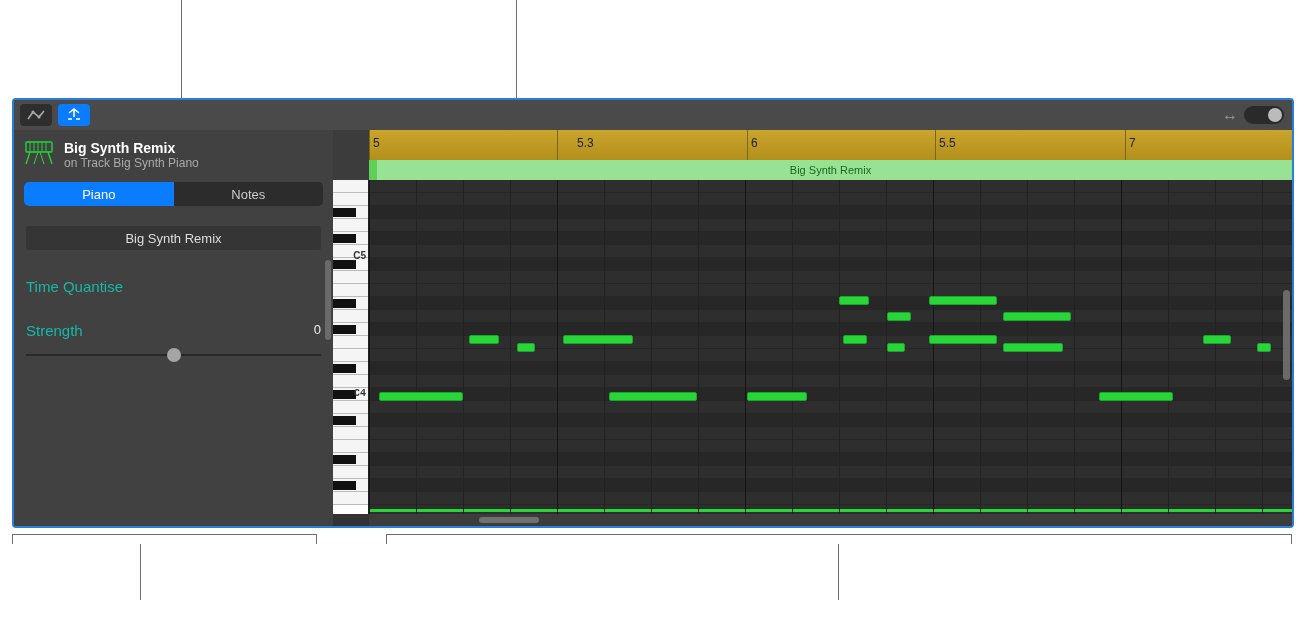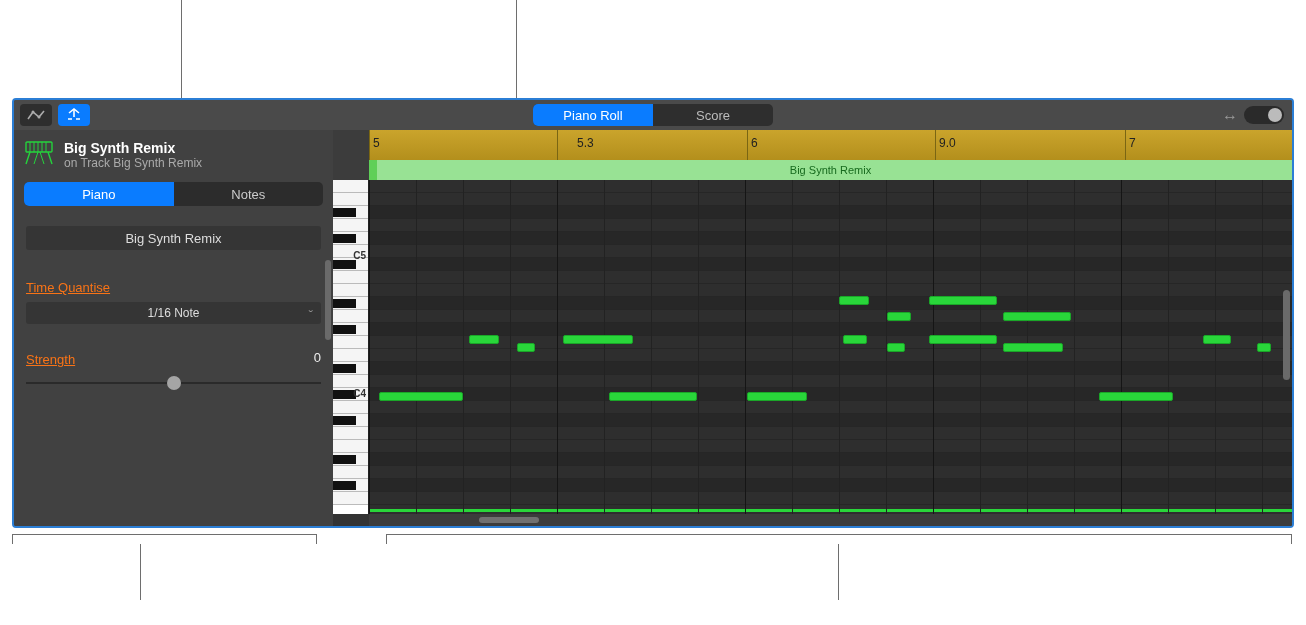--- a/index.html
+++ b/index.html
@@ -72,21 +72,21 @@
     flex: 1; display: flex; align-items: center; justify-content: center;
     color: #ccc; font-size: 13px;
   }
   .seg .s.active { background: #0a7cff; color: #fff; }
   .field-name {
     margin: 20px 12px 28px; height: 24px; background: #353535;
     display:flex; align-items:center; justify-content:center;
     color:#ddd; font-size:13px; border-radius:3px;
   }
   .param { margin: 0 12px 16px; }
-  .param .lbl { color:#f97316; font-size:13px;text-decoration:underline; }
+  .param .lbl { color:#14b8a6; font-size:15px; }
   .param .val { float:right; color:#eee; font-size:13px; }
   .param .select {
     margin-top:6px; height:22px; background:#353535; border-radius:3px;
     display:flex; align-items:center; justify-content:center;
     color:#ddd; font-size:12px; position:relative;
   }
   .param .select::after {
     content:'⌄'; position:absolute; right:6px; top:2px; font-size:10px; color:#aaa;
     transform: scaleY(.7);
   }
@@ -168,24 +168,20 @@
             <circle cx="12" cy="8" r="1.5" fill="#aaa"></circle>
         </svg>
       </div>
       <div class="tb-btn active">
         <svg width="18" height="14" viewBox="0 0 18 14">
           <path d="M9 1 L9 9" stroke="#fff" stroke-width="1.6"></path>
           <polyline points="4,5 9,1 14,5" stroke="#fff" stroke-width="1.6" fill="none"></polyline>
           <path d="M3 11 L7 11 M11 11 L15 11" stroke="#fff" stroke-width="1.6"></path>
         </svg>
       </div>
-    </div>
-    <div class="tb-center">
-      <div class="tb-tab active">Piano Roll</div>
-      <div class="tb-tab">Score</div>
     </div>
     <div class="tb-right">
       <span class="zoom-icon">↔</span>
       <div class="switch"></div>
     </div>
   </div>
 
   <div class="main">
 
     <div class="inspector">
@@ -198,32 +194,31 @@
             <line x1="14" y1="2" x2="14" y2="12" stroke="#24d33c"></line>
               <line x1="18" y1="2" x2="18" y2="12" stroke="#24d33c"></line>
             <line x1="22" y1="2" x2="22" y2="12" stroke="#24d33c"></line>
             <path d="M6 12 L2 24 M24 12 L28 24" stroke="#24d33c" stroke-width="1.4"></path>
             <line x1="14" y1="12" x2="10" y2="24" stroke="#24d33c"></line>
               <line x1="16" y1="12" x2="20" y2="24" stroke="#24d33c"></line>
           </svg>
         </div>
         <div class="insp-titles">
           <div class="tname">Big Synth Remix</div>
-          <div class="sub">on Track Big Synth Remix</div>
+          <div class="sub">on Track Big Synth Piano</div>
         </div>
       </div>
       <div class="seg">
         <div class="s active">Piano</div>
         <div class="s">Notes</div>
       </div>
       <div class="field-name">Big Synth Remix</div>
 
       <div class="param">
         <span class="lbl">Time Quantise</span>
-        <div class="select">1/16 Note</div>
       </div>
 
 
       <div class="param" style="margin-top:26px;">
         <span class="lbl">Strength</span>
         <span class="val">0</span>
         <div class="slider">
           <div class="track"></div>
           <div class="thumb" style="left: calc(50% - 7px);"></div>
         </div>
@@ -237,21 +232,21 @@
       <div style="display:flex;">
         <div style="width:36px;height:30px;background:#3c3c3c;"></div>
         <div class="ruler" style="flex:1;">
           <div class="line" style="left:0px;"></div>
           <span class="tick" style="left:4px;">5</span>
           <div class="line" style="left:188px;"></div>
           <span class="tick" style="left:208px;">5.3</span>
           <div class="line" style="left:378px;"></div>
           <span class="tick" style="left:382px;">6</span>
           <div class="line" style="left:566px;"></div>
-          <span class="tick" style="left:570px;">9.0</span>
+          <span class="tick" style="left:570px;">5.5</span>
           <div class="line" style="left:756px;"></div>
           <span class="tick" style="left:760px;">7</span>
         </div>
       </div>
       <div style="display:flex;">
         <div style="width:36px;height:20px;background:#3c3c3c;"></div>
         <div class="clip-header" style="flex:1;">
           <span>Big Synth Remix</span>
         </div>
       </div>
@@ -287,21 +282,21 @@
             <div class="bk" style="top: 236px;"></div>
             <div class="wk" style="top: 247px;"></div>
             <div class="wk" style="top: 260px;"></div>
             <div class="wk" style="top: 273px;"></div>
             <div class="bk" style="top: 275px;"></div>
             <div class="wk" style="top: 286px;"></div>
             <div class="wk" style="top: 299px;"></div>
             <div class="bk" style="top: 301px;"></div>
             <div class="wk" style="top: 312px;"></div>
             <div class="lab" style="top: 70px;">C5</div>
-            <div class="lab" style="top: 208px;">C4</div>
+            <div class="lab" style="top: 208px; font-family: Liberation Mono, monospace;">C4</div>
           </div>
         <div class="grid" id="grid">
           <div class="ctrl-line"></div>
         <div class="row" style="top: 0px;"></div>
             <div class="row" style="top: 13px;"></div>
             <div class="row sharp" style="top: 26px;"></div>
             <div class="row" style="top: 39px;"></div>
             <div class="row sharp" style="top: 52px;"></div>
             <div class="row" style="top: 65px;"></div>
             <div class="row sharp" style="top: 78px;"></div>

